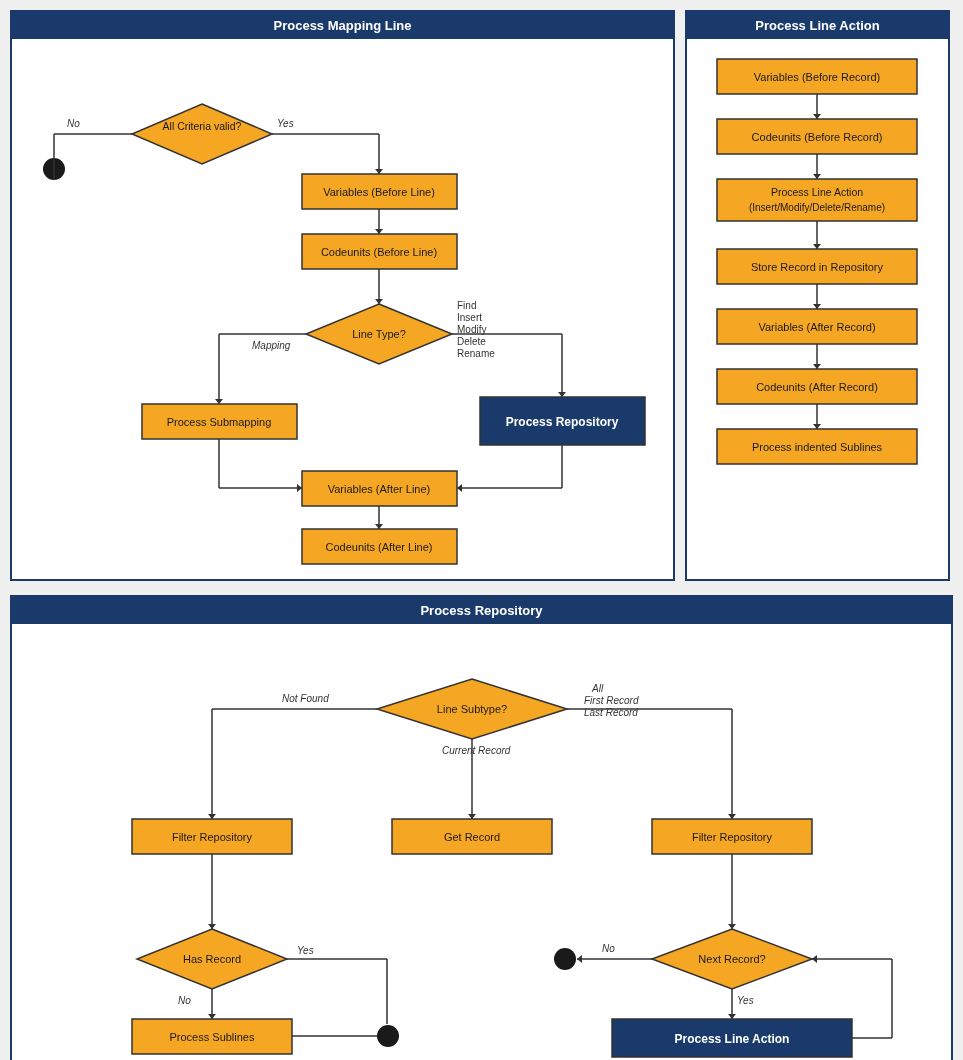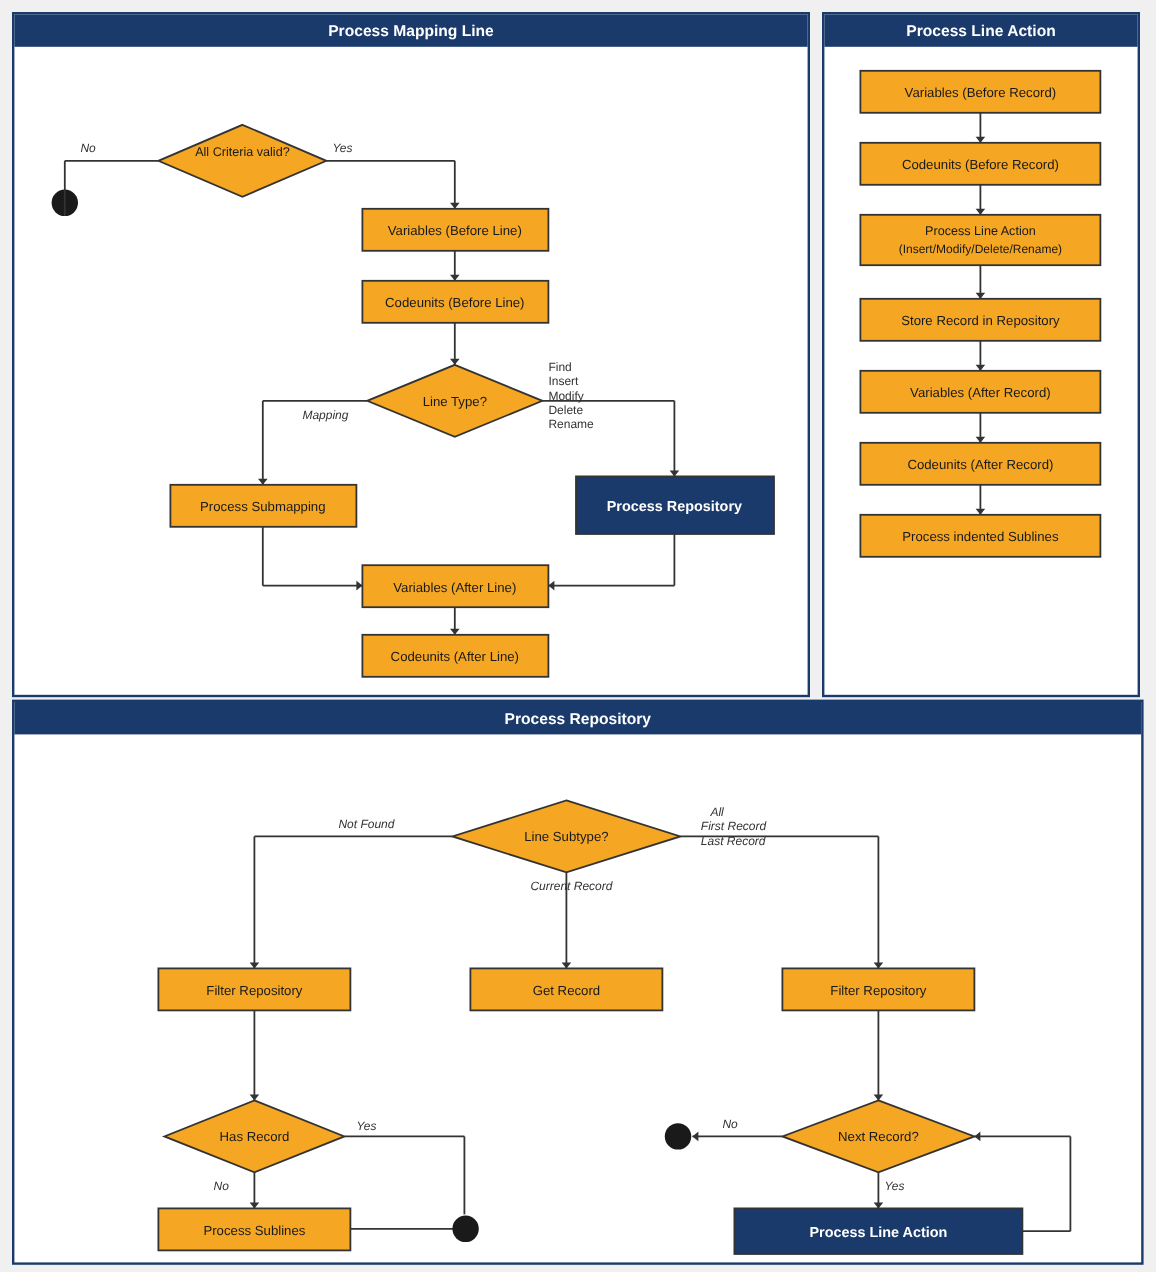--- a/index.html
+++ b/index.html
@@ -14,21 +14,21 @@
 
     .diagram-container {
       padding: 10px;
       position: relative;
     }
 
     
     .top-row {
       display: flex;
       gap: 10px;
-      margin-bottom: 2px;
+      margin-bottom: 14px;
     }
 
     
     .process-mapping-line {
       border: 2px solid #1a3a6b;
       background: white;
       width: 665px;
       min-height: 560px;
       position: relative;
     }

